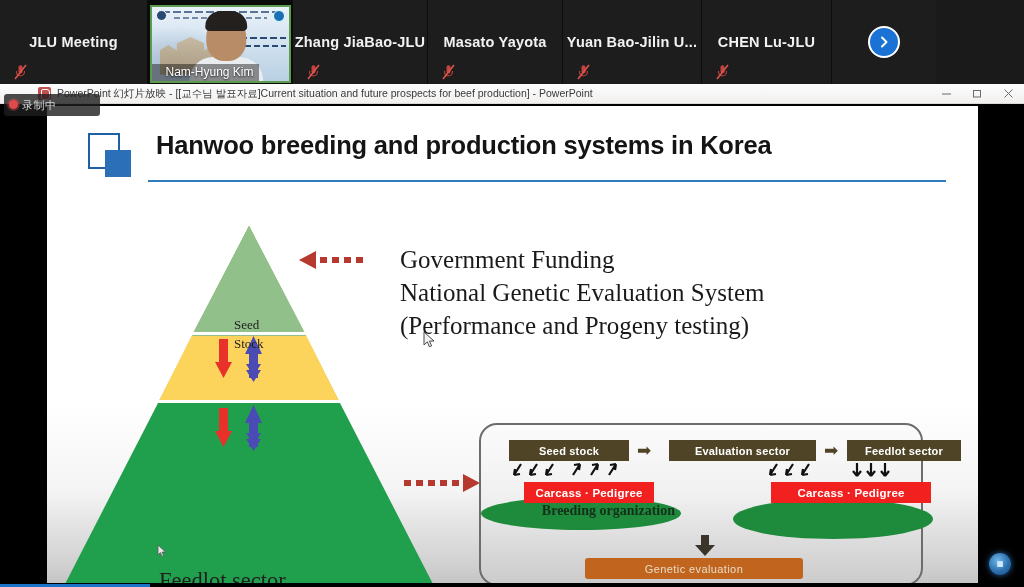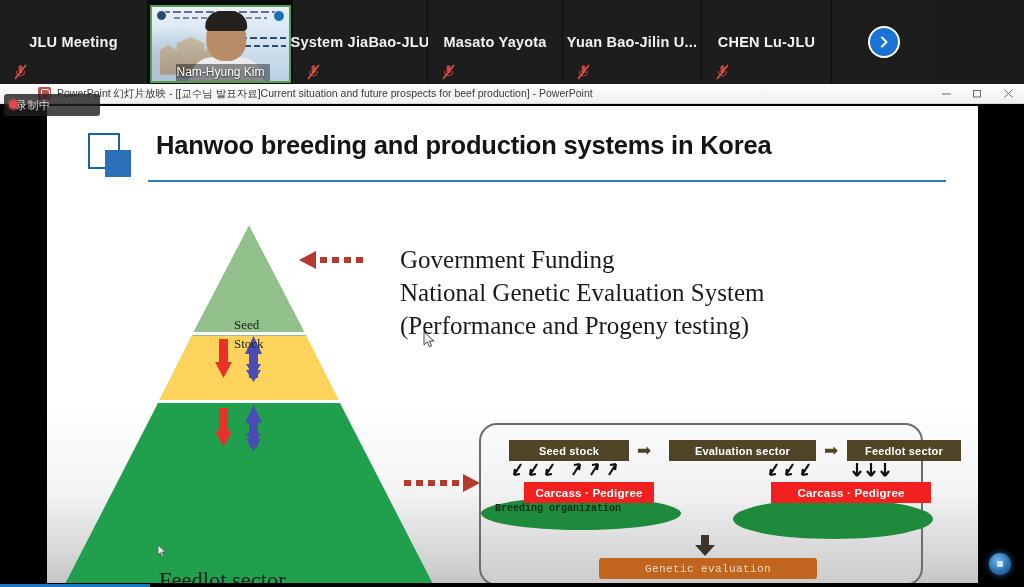--- a/index.html
+++ b/index.html
@@ -66,25 +66,24 @@
      width:40px;height:45px;border-radius:47% 47% 44% 44%; background:#b98c68; }
   .vid-hair { position:absolute; bottom:50px; left:50%; transform:translateX(-50%);
      width:42px;height:20px;border-radius:22px 22px 6px 6px; background:#23201e; }
   .vid-shirt { position:absolute; bottom:0; left:50%; transform:translateX(-50%);
      width:74px;height:24px;border-radius:28px 28px 0 0; background:#e9edf0; }
   .vid-text-r { position:absolute; top:30px; right:3px; width:56px; height:2px;
      background: repeating-linear-gradient(90deg,#2b4a73 0 7px, transparent 7px 10px); }
   .vid-text-r2 { position:absolute; top:38px; right:3px; width:50px; height:2px;
      background: repeating-linear-gradient(90deg,#2b4a73 0 6px, transparent 6px 9px); }
   .vid-label {
-    position:absolute; left:0; bottom:0; padding:1px 5px 2px 1px;
+    position:absolute; left:0; bottom:0; padding:1px 5px 2px 14px;
     color:#ffffff; font-size:12px; font-weight:500;
     background: rgba(0,0,0,.42); white-space:nowrap;
     text-shadow: 0 1px 2px rgba(0,0,0,.8);
-    margin-left: 24px;
   }
   .tile.nextbtn { background:#1d1d1d; border-right:none; }
   .next-circle {
     width:32px;height:32px;border-radius:50%;
     background:#1a73d4; border:2px solid #ffffff;
     display:flex;align-items:center;justify-content:center;
   }
   .next-circle svg { display:block; }
 
   
@@ -106,21 +105,21 @@
     font-family:"Liberation Sans", sans-serif;
   }
   .win-ctrls { margin-left:auto; display:flex; height:20px; }
   .win-btn { width:31px; height:20px; display:flex; align-items:center; justify-content:center; }
   .win-btn svg { display:block; }
 
   
   .rec-badge {
     position:absolute; left:4px; top:10px; width:96px; height:22px;
     background: rgba(30,30,30,.80); border-radius:3px;
-    display:flex; align-items:center; padding-left:12px; z-index:6;
+    display:flex; align-items:center; padding-left:18px; z-index:6;
   }
   .rec-dot { position:absolute; left:5px; top:6px; width:9px;height:9px;border-radius:50%;
      background:#e04a4a; box-shadow:0 0 0 2px rgba(224,74,74,.35); }
   .rec-text { color:#d8d8d8; font-size:11px; letter-spacing:.5px; }
 
   
   .stage { position:absolute; left:0; top:20px; width:1024px; height:483px; background:#000; }
   .slide {
     position:absolute; left:47px; top:2px; width:931px; height:481px;
     background: linear-gradient(180deg,#ffffff 0%,#ffffff 62%,#f4f4f4 80%,#cfcfcf 96%,#c2c2c2 100%);
@@ -182,29 +181,29 @@
     display:flex; align-items:center; justify-content:center; letter-spacing:.2px;
   }
   .carc1{ left:43px; top:57px; width:130px; }
   .carc2{ left:290px; top:57px; width:160px; }
   .ell{
     position:absolute; border-radius:50%; background:#1e8b3c;
   }
   .ell1{ left:0px; top:72px; width:200px; height:33px; }
   .ell2{ left:252px; top:74px; width:200px; height:40px; }
   .ell-txt{
-    position:absolute; color:#15301a; font-family:Liberation Mono, monospace;
-    font-size:10px; font-weight:bold; text-align:left; line-height:1.2;
+    position:absolute; color:#15301a; font-family:Liberation Serif, serif;
+    font-size:14px; font-weight:bold; text-align:right; line-height:1.2;
   }
   .ell-txt1{ left:14px; top:78px; width:180px; }
   .ell-txt2{ left:262px; top:78px; width:180px; }
   .genbox{
-    position:absolute; left:118px; top:133px; width:218px; height:21px;
+    position:absolute; left:104px; top:133px; width:218px; height:21px;
     background:#c1641d; border-radius:3px;
-    color:#e8dcc8; font-family:Liberation Mono, monospace; font-size:11px;
+    color:#e8dcc8; font-family:Liberation Sans, sans-serif; font-size:11px;
     display:flex; align-items:center; justify-content:center; letter-spacing:.4px;
   }
   .downarrow{ position:absolute; left:212px; top:110px; }
   .scratch{ position:absolute; }
 
   
   .cursor{ position:absolute; z-index:9; }
 
   
   .corner-icon{
@@ -251,21 +250,21 @@
         <div class="vid-person">
           <div class="vid-shirt"></div>
           <div class="vid-head"></div>
           <div class="vid-hair"></div>
         </div>
         <span class="vid-label">Nam-Hyung Kim</span>
       </div>
     </div>
 
     <div class="tile" style="width:135px">
-      <span class="tile-name">System JiaBao-JLU</span>
+      <span class="tile-name">Zhang JiaBao-JLU</span>
       <svg class="mic-off" viewBox="0 0 13 16">
         <path d="M6.5 1.2c1.1 0 2 .9 2 2v4.4c0 1.1-.9 2-2 2s-2-.9-2-2V3.2c0-1.1.9-2 2-2z" fill="#c2443e"></path>
         <path d="M2.6 7.1v.8c0 2.2 1.7 3.9 3.9 3.9s3.9-1.7 3.9-3.9v-.8" stroke="#c2443e" stroke-width="1.1" fill="none"></path>
         <line x1="1" y1="15" x2="12" y2="1" stroke="#e2544c" stroke-width="1.5"></line>
       </svg>
     </div>
 
     <div class="tile" style="width:135px">
       <span class="tile-name">Masato Yayota</span>
       <svg class="mic-off" viewBox="0 0 13 16">

